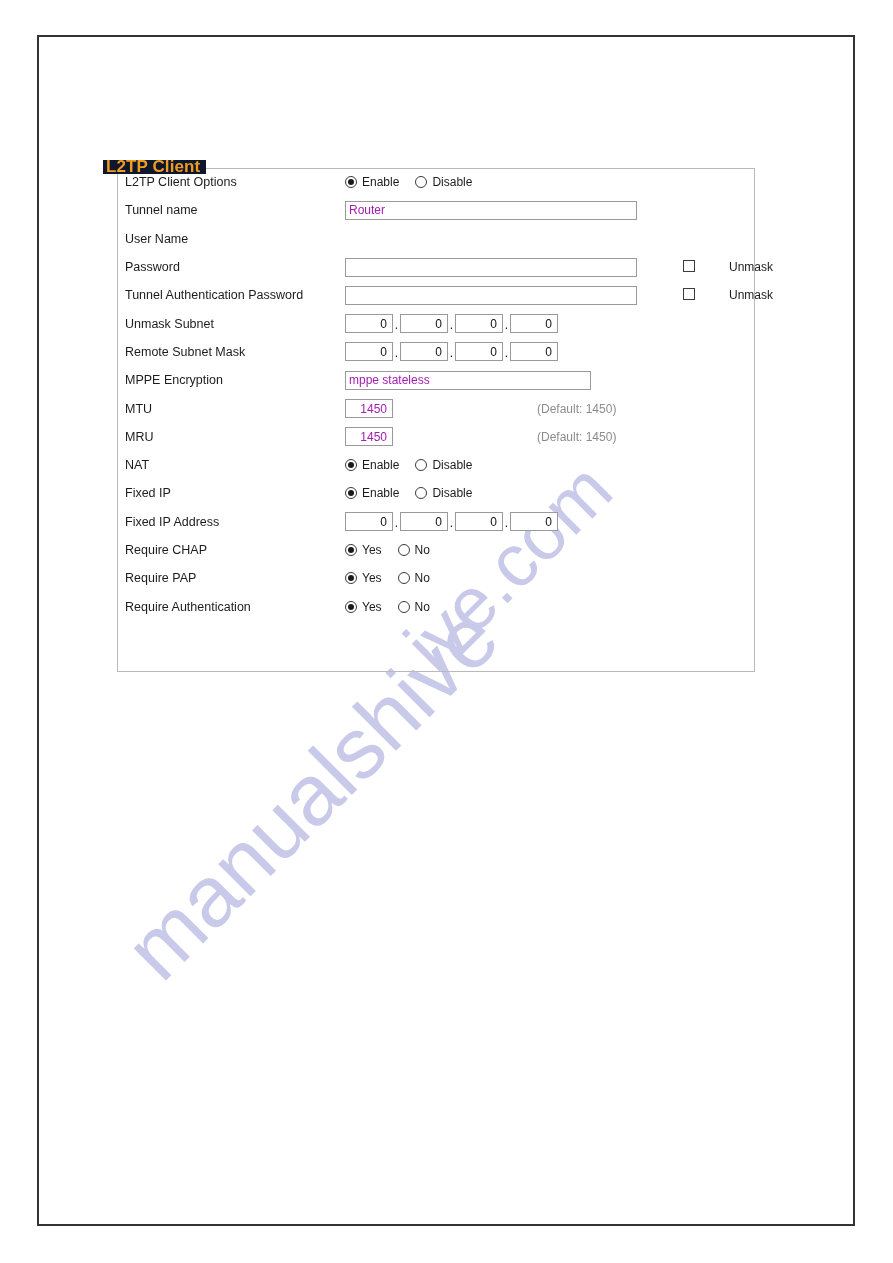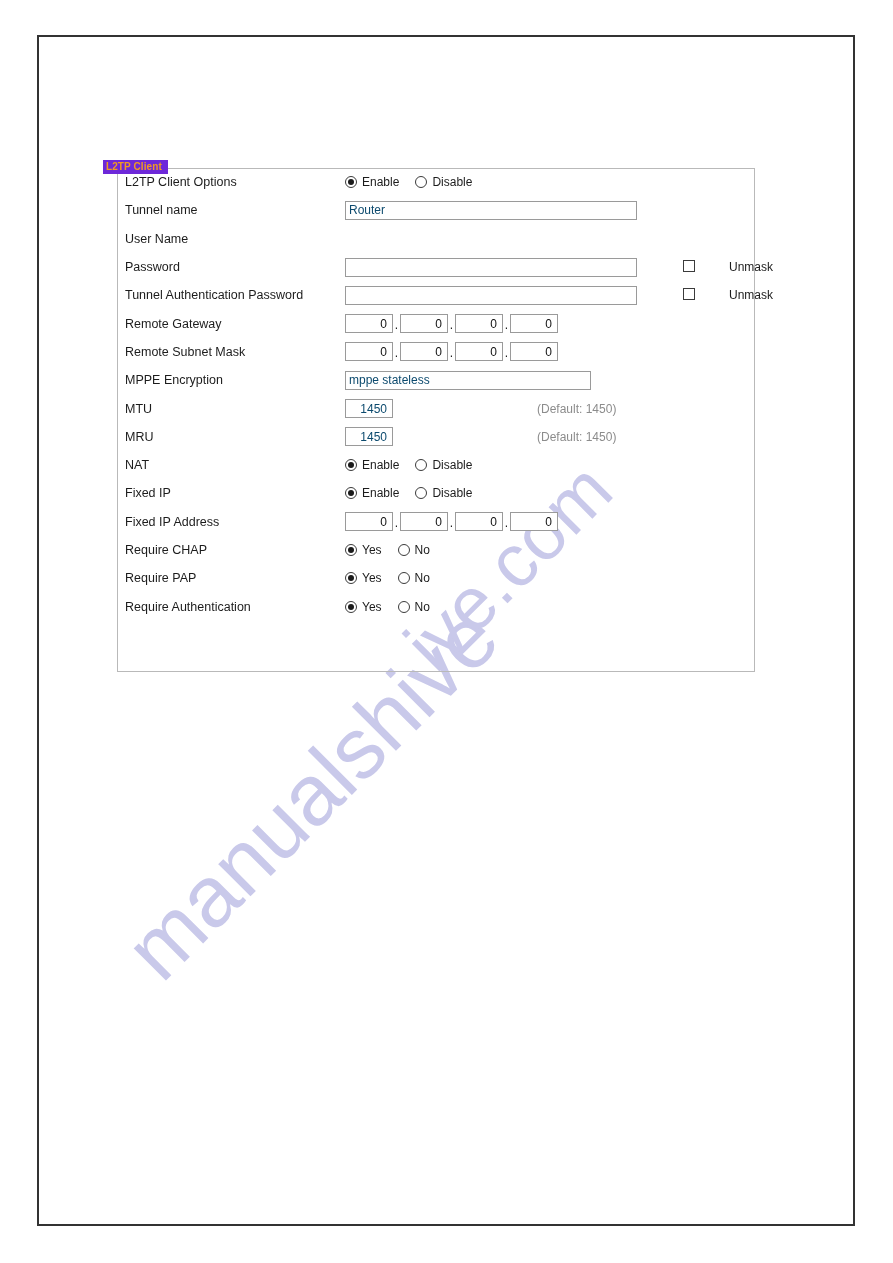--- a/index.html
+++ b/index.html
@@ -67,23 +67,23 @@
     box-sizing: border-box;
     border: 1px solid #b9b9b9;
     background: transparent;
     z-index: 10;
   }
   #l2tp-legend {
     position: absolute;
     left: 103px;
     top: 160px;
     padding: 0 6px 0 3px;
-    background: #6d28d9;
+    background: #0f172a;
     color: #f09a21;
-    font-size: 10px;
+    font-size: 17px;
     font-weight: bold;
     letter-spacing: 0.1px;
     z-index: 12;
     line-height: 14px;
   }
 
   
   #form-rows {
     position: absolute;
     left: 117px;
@@ -168,21 +168,21 @@
     white-space: nowrap;
   }
 
   
   .txt {
     box-sizing: border-box;
     border: 1px solid #9a9a9a;
     background: #ffffff;
     font-family: "Liberation Sans", sans-serif;
     font-size: 12px;
-    color: #0c4a6e;
+    color: #a21caf;
     height: 19px;
     line-height: 17px;
     padding: 0 3px;
     outline: none;
   }
   .txt-wide { width: 292px; }
   .txt-mppe { width: 246px; }
   .txt-num  { width: 48px; text-align: right; padding-right: 5px; }
 
   
@@ -278,21 +278,21 @@
       <input class="txt txt-wide" type="text" value="" style="">
     </div>
     <div class="checkbox-wrap">
       <span class="checkbox-mark"></span>
       <span class="checkbox-label">Unmask</span>
     </div>
   </div>
 
 
   <div class="row">
-    <div class="row-label">Remote Gateway</div>
+    <div class="row-label">Unmask Subnet</div>
     <div class="row-control">
       <div class="ip-group">
         <input class="ip-oct" type="text" value="0" style="">
         <span class="ip-dot">.</span>
         <input class="ip-oct" type="text" value="0" style="">
         <span class="ip-dot">.</span>
         <input class="ip-oct" type="text" value="0" style="">
         <span class="ip-dot">.</span>
         <input class="ip-oct" type="text" value="0" style="">
       </div>

